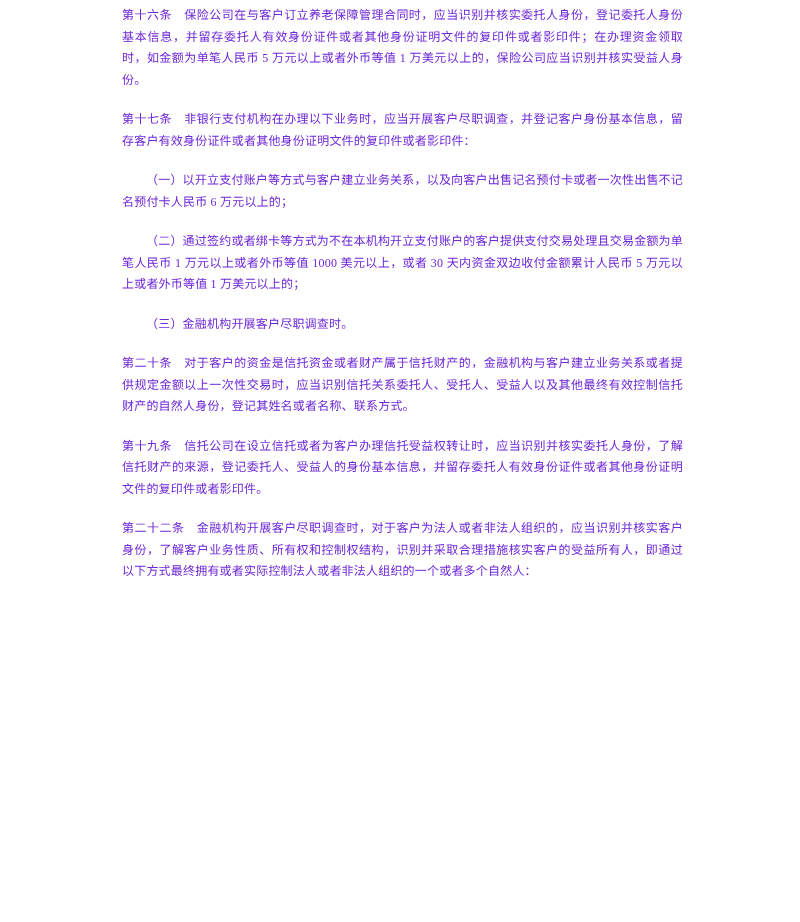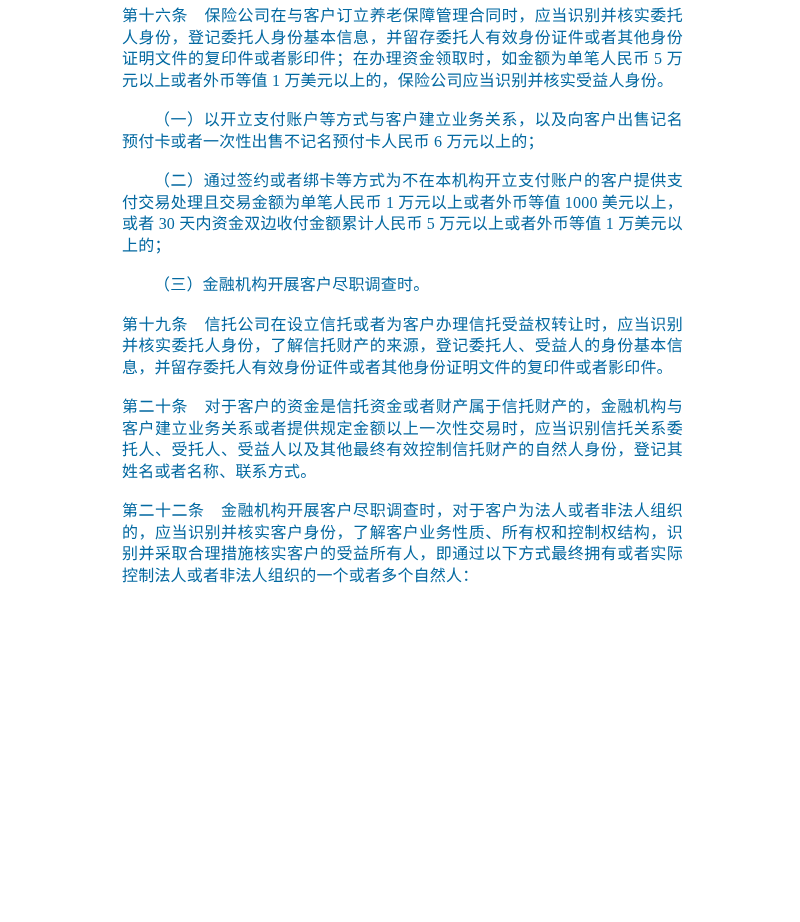--- a/index.html
+++ b/index.html
@@ -15,41 +15,42 @@
   }
   .page {
     box-sizing: border-box;
     width: 800px;
     height: 922px;
     padding: 5px 117px 0 122px;
     background: #ffffff;
   }
   .doc p {
     margin: 0 0 18px 0;
-    font-size: 16px;
+    font-size: 12px;
     line-height: 21.5px;
-    color: #0369a1;
+    color: #6d28d9;
     text-align: justify;
     text-justify: inter-ideograph;
     letter-spacing: 0.2px;
     word-break: break-all;
   }
   .doc p.indent {
     text-indent: 2em;
   }
   .doc p:last-child {
     margin-bottom: 0;
   }
 </style>
 </head>
 <body>
 
 <div class="page">
   <div class="doc">
     <p>第十六条　保险公司在与客户订立养老保障管理合同时，应当识别并核实委托人身份，登记委托人身份基本信息，并留存委托人有效身份证件或者其他身份证明文件的复印件或者影印件；在办理资金领取时，如金额为单笔人民币 5 万元以上或者外币等值 1 万美元以上的，保险公司应当识别并核实受益人身份。</p>
+    <p>第十七条　非银行支付机构在办理以下业务时，应当开展客户尽职调查，并登记客户身份基本信息，留存客户有效身份证件或者其他身份证明文件的复印件或者影印件：</p>
     <p class="indent">（一）以开立支付账户等方式与客户建立业务关系，以及向客户出售记名预付卡或者一次性出售不记名预付卡人民币 6 万元以上的；</p>
     <p class="indent">（二）通过签约或者绑卡等方式为不在本机构开立支付账户的客户提供支付交易处理且交易金额为单笔人民币 1 万元以上或者外币等值 1000 美元以上，或者 30 天内资金双边收付金额累计人民币 5 万元以上或者外币等值 1 万美元以上的；</p>
     <p class="indent">（三）金融机构开展客户尽职调查时。</p>
+    <p>第二十条　对于客户的资金是信托资金或者财产属于信托财产的，金融机构与客户建立业务关系或者提供规定金额以上一次性交易时，应当识别信托关系委托人、受托人、受益人以及其他最终有效控制信托财产的自然人身份，登记其姓名或者名称、联系方式。</p>
     <p>第十九条　信托公司在设立信托或者为客户办理信托受益权转让时，应当识别并核实委托人身份，了解信托财产的来源，登记委托人、受益人的身份基本信息，并留存委托人有效身份证件或者其他身份证明文件的复印件或者影印件。</p>
-    <p>第二十条　对于客户的资金是信托资金或者财产属于信托财产的，金融机构与客户建立业务关系或者提供规定金额以上一次性交易时，应当识别信托关系委托人、受托人、受益人以及其他最终有效控制信托财产的自然人身份，登记其姓名或者名称、联系方式。</p>
     <p>第二十二条　金融机构开展客户尽职调查时，对于客户为法人或者非法人组织的，应当识别并核实客户身份，了解客户业务性质、所有权和控制权结构，识别并采取合理措施核实客户的受益所有人，即通过以下方式最终拥有或者实际控制法人或者非法人组织的一个或者多个自然人：</p>
   </div>
 </div>
 
 </body></html>

